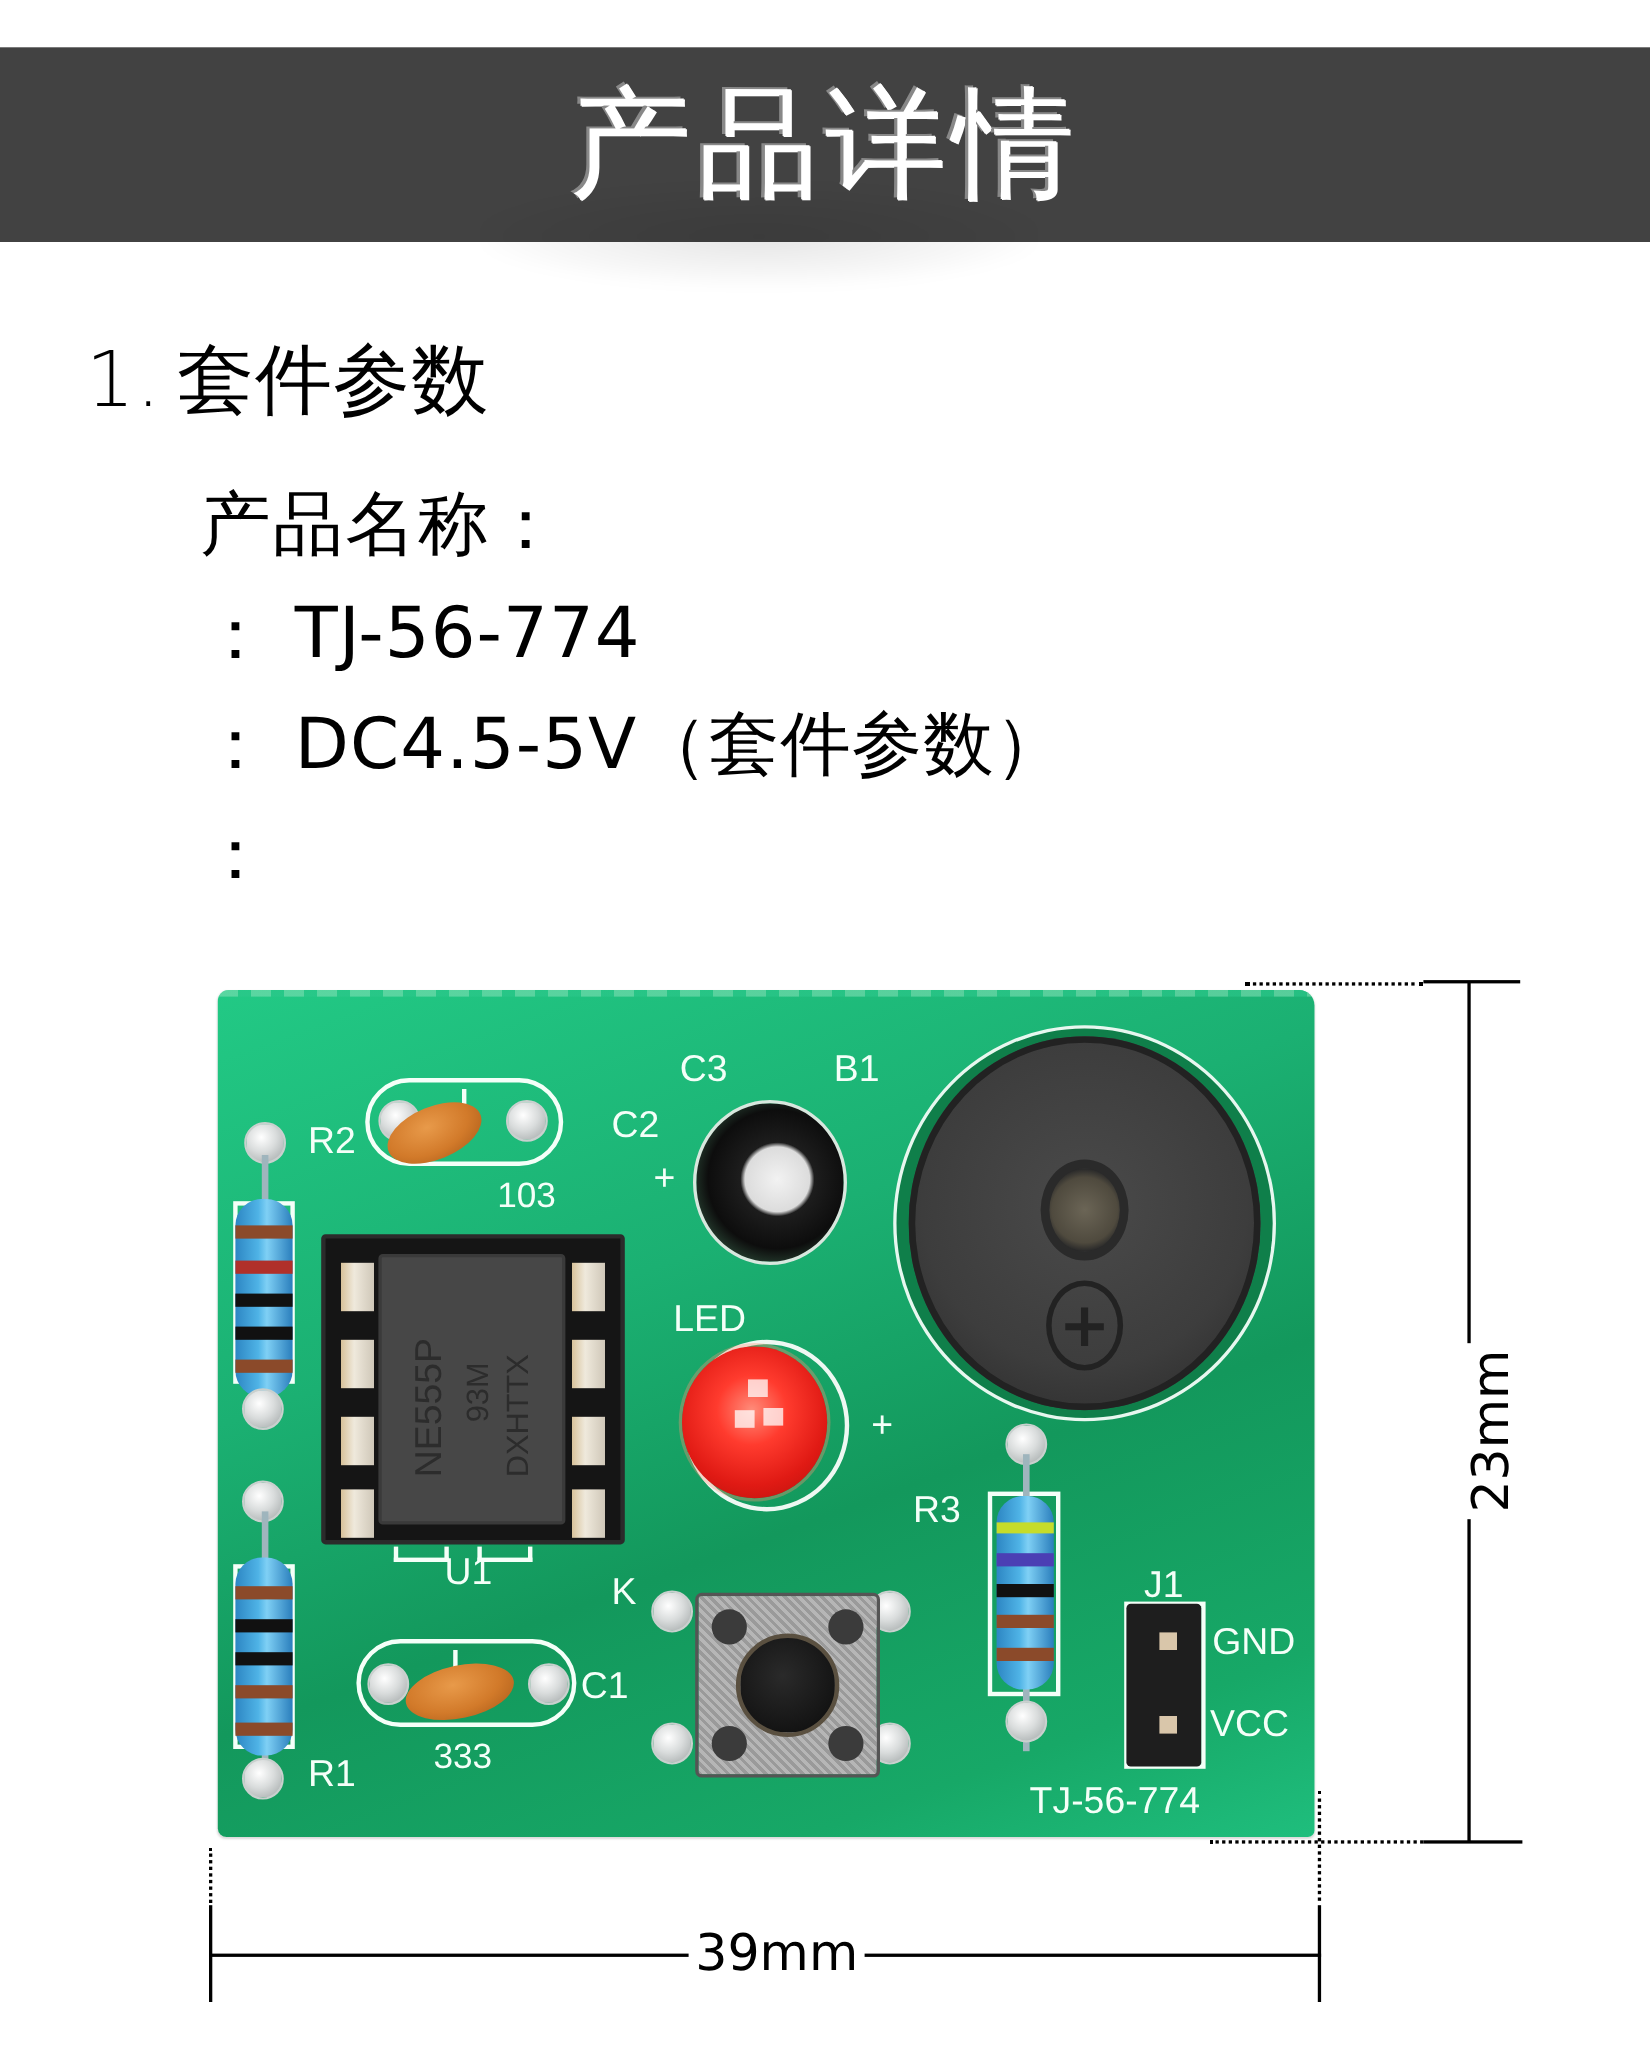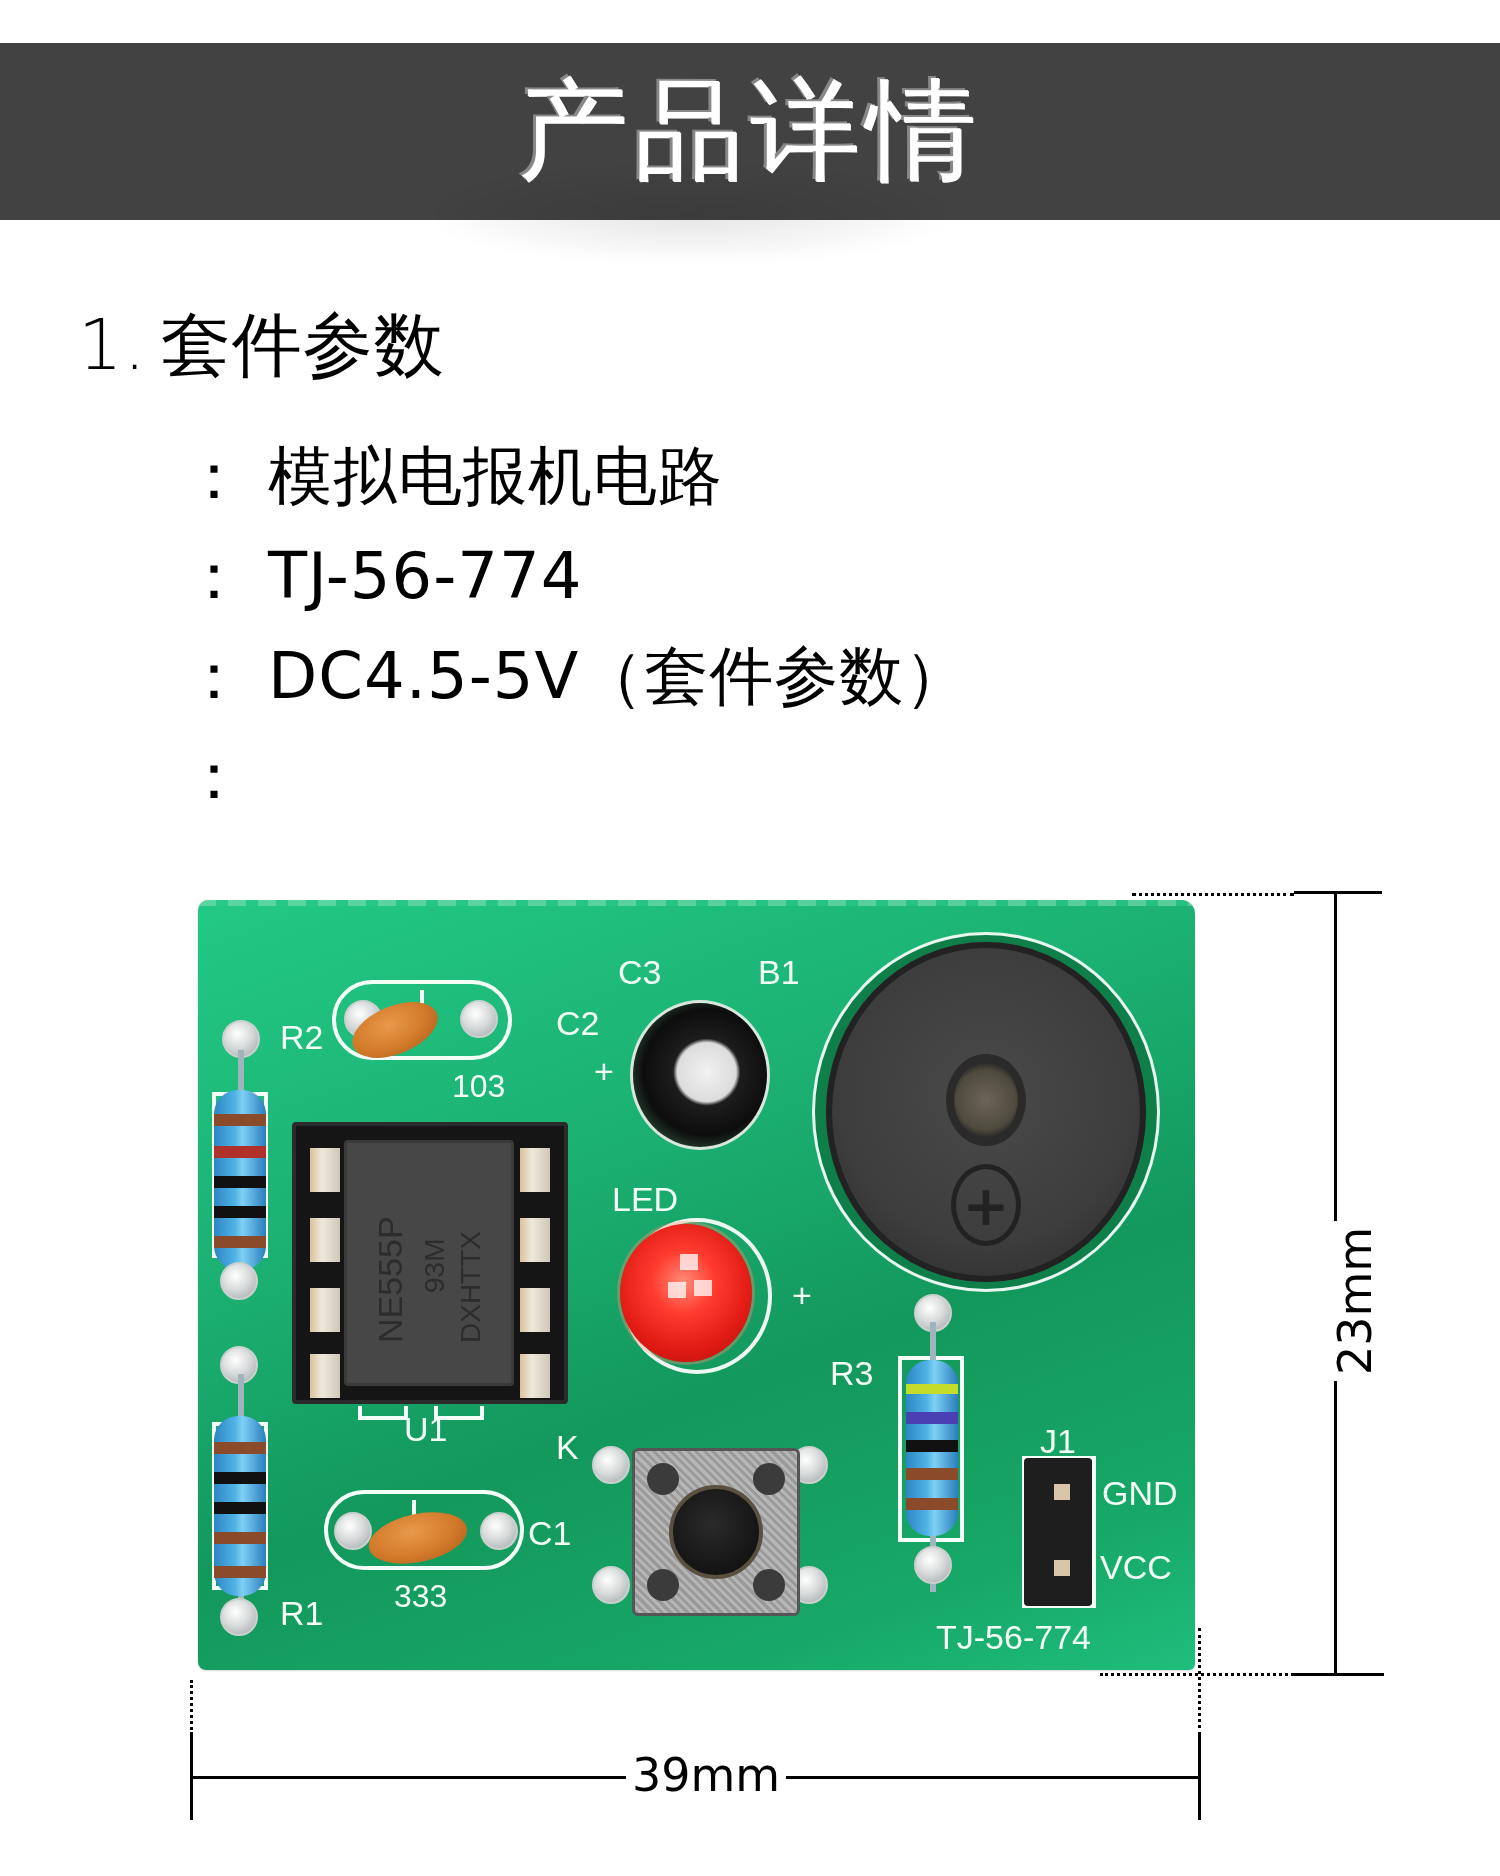--- a/index.html
+++ b/index.html
@@ -182,22 +182,22 @@
 <div class="header-band"></div>
 <div class="header-shadow"></div>
 <div class="header-title">产品详情</div>
 
 <div class="section-heading">
   <span class="num">1.</span><span>套件参数</span>
 </div>
 
 <div class="spec-list">
   <div class="spec-row">
+    <span class="spec-label">产品名称</span>
       <span class="spec-colon">：</span>
-      <span class="spec-value">模拟电报机电路</span>
   </div>
   <div class="spec-row">
       <span class="spec-colon">：</span>
       <span class="spec-value">TJ-56-774</span>
   </div>
   <div class="spec-row">
       <span class="spec-colon">：</span>
       <span class="spec-value">DC4.5-5V（套件参数）</span>
   </div>
   <div class="spec-row">

